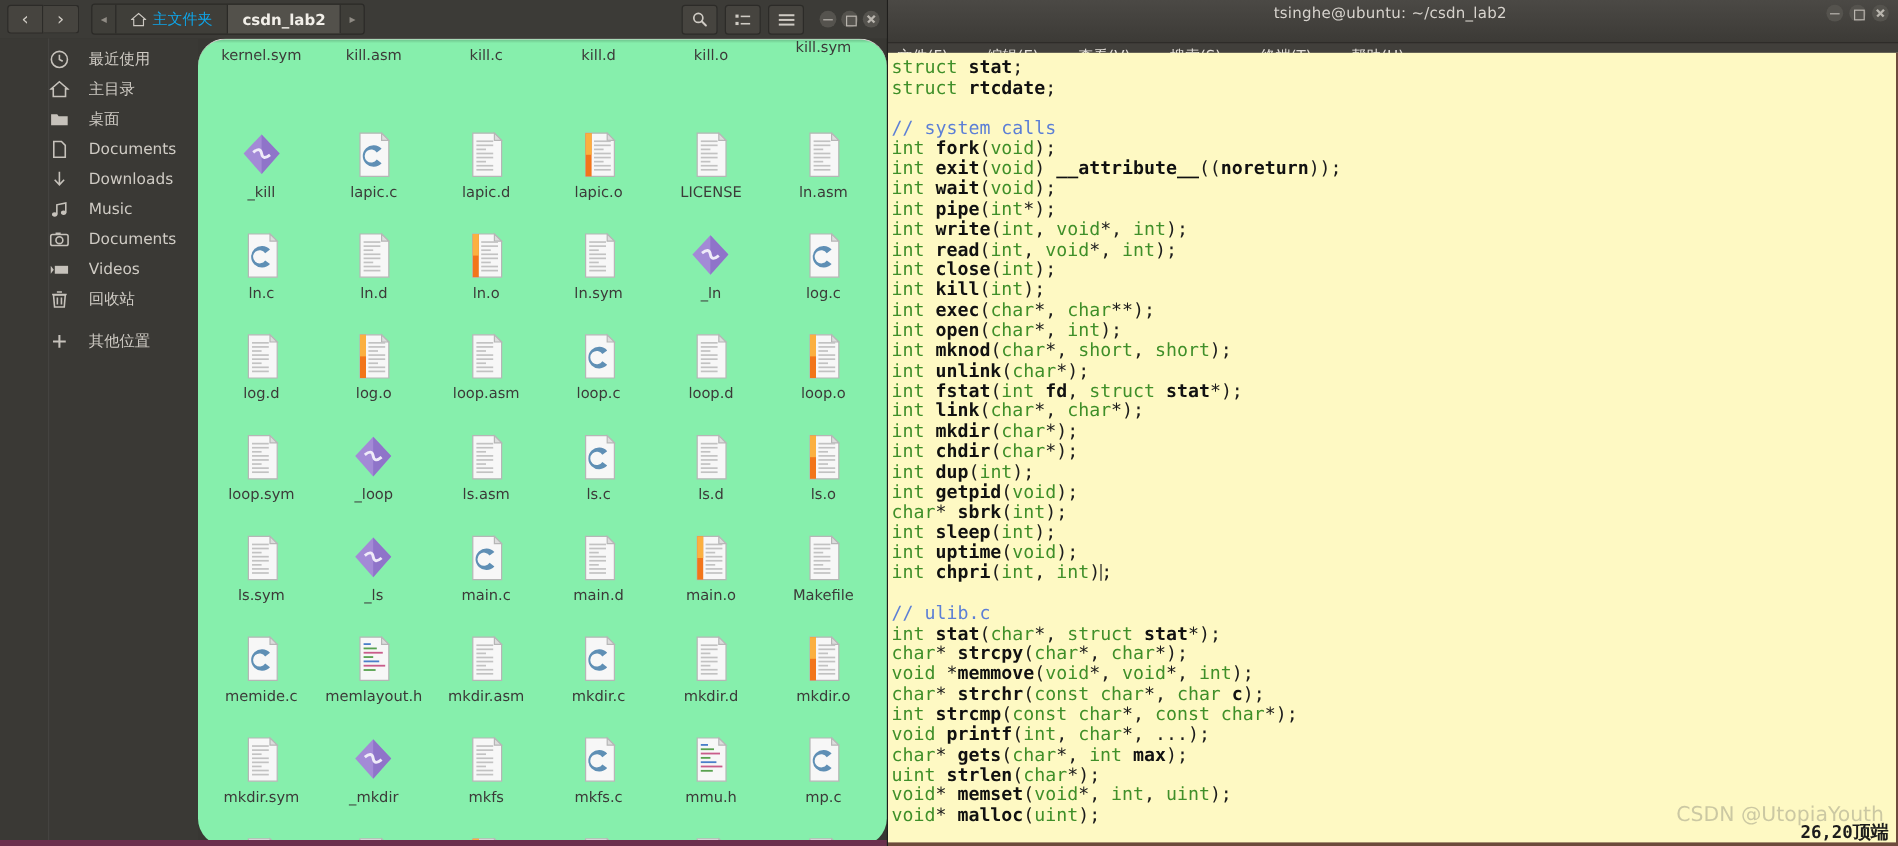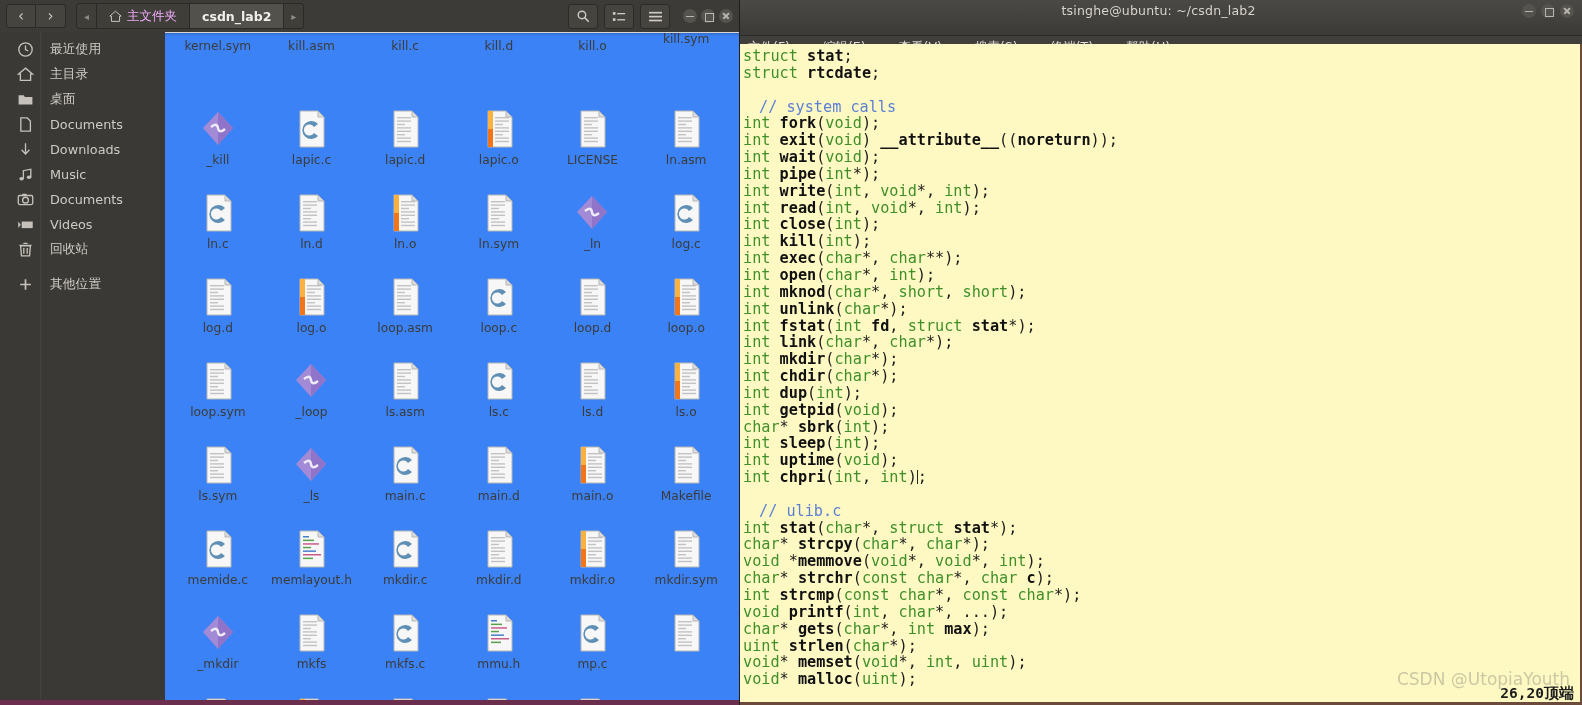--- a/index.html
+++ b/index.html
@@ -60,21 +60,21 @@
     padding: 4px 0 0 6px;
     overflow: hidden;
   }
   #code {
     font-family: "DejaVu Sans Mono", "Liberation Mono", monospace;
     font-size: 15.2px; line-height: 16.85px; white-space: pre;
     color: #1c1c1c;
   }
   .k  { color: #3f8f29; }            
   .fn { color: #111111; font-weight: bold; }  
-  .cm { color: #5c7fd6; margin-left: 16px; }            
+  .cm { color: #5c7fd6; }            
   .p  { color: #1c1c1c; }            
   .cursor {
     display: inline-block; width: 1px; height: 14px;
     background: #222; vertical-align: -2px;
   }
 
   
   #term-status {
     position: absolute; right: 8px; bottom: 2px;
     display: flex; align-items: baseline; 
@@ -109,59 +109,60 @@
   .nav-group .nav-btn:first-child { border-radius: 3px 0 0 3px; }
   .nav-group .nav-btn:last-child { border-radius: 0 3px 3px 0; border-left: none; }
 
   #breadcrumb {
     display: flex; align-items: stretch; height: 26px;
     border: 1px solid #2b2a27; border-radius: 3px; overflow: hidden;
     background: #3f3e39;
   }
   .crumb {
     display: flex; align-items: center; gap: 5px;
-    padding: 0 12px; font-size: 12.5px; color: #f0abfc;
+    padding: 0 12px; font-size: 12.5px; color: #0ea5e9;
     border-right: 1px solid #2b2a27;
   }
   .crumb.arrowbtn { padding: 0 7px; color: #8f8b84; font-size: 10px; }
   .crumb.active {
     background: #53514b; color: #f2efe9; font-weight: bold;
   }
   .crumb:last-child { border-right: none; }
 
   #fm-tools { margin-left: auto; display: flex; align-items: center; gap: 6px; }
   .tool-btn {
     width: 30px; height: 25px; border: 1px solid #2c2b28; border-radius: 3px;
     background: #46443f; display: flex; align-items: center; justify-content: center;
   }
   #fm-winbtns { display: flex; gap: 4px; margin-left: 7px; }
 
   #fm-main { position: absolute; left: 0; top: 32px; right: 0; bottom: 0; display: flex; }
   #fm-sidebar {
     width: 165px; background: #3a3935; flex: 0 0 165px;
-    padding-top: 5px; position: relative;
+    padding-top: 5px; position: relative; padding-left: 24px;
   }
   #fm-sidebar::after {
     content: ""; position: absolute; left: 40px; top: 0; bottom: 0;
     width: 1px; background: #444340;
   }
   .side-item {
     display: flex; align-items: center; height: 25px; padding-left: 10px;
     color: #cfcbc4; font-size: 12.8px;
   }
   .side-ico {
     width: 30px; flex: 0 0 30px; display: flex; align-items: center;
     justify-content: center; color: #c6c2bb;
   }
   .side-label { margin-left: 10px; white-space: nowrap; }
   .side-gap { height: 10px; }
 
   #fm-content {
-    flex: 1; background: #3b82f6; position: relative; overflow: hidden;
+    flex: 1; background: #86efac; position: relative; overflow: hidden;
     border-top: 1px solid #d6d4d0;
+    border-radius: 23px;
   }
   #file-grid {
     position: absolute; left: 0; top: -20px; right: 0;
     display: grid; grid-template-columns: repeat(6, 1fr);
     padding: 4px 6px 0 6px;
   }
   .file-cell {
     display: flex; flex-direction: column; align-items: center;
     padding: 6px 2px 4px 2px; height: 84px;
   }
@@ -856,20 +857,35 @@
                   <rect x="12" y="23.4" width="13" height="1.5" fill="#4a7ec9"></rect>
                   <rect x="12" y="27" width="18" height="1.5" fill="#c95c8a"></rect>
                   <rect x="12" y="30.6" width="10" height="1.5" fill="#59a14f"></rect>
                 </svg></div>
               <div class="file-name">memlayout.h</div>
             </div>
             <div class="file-cell">
               <div class="file-ico"><svg width="40" height="44" viewBox="0 0 40 44">
                   <path d="M9 4 L27 4 L33 10 L33 40 L9 40 Z" fill="#f7f7f7" stroke="#b6b6b6" stroke-width="1"></path>
                   <path d="M27 4 L33 10 L27 10 Z" fill="#dcdcdc" stroke="#b6b6b6" stroke-width="1"></path>
+                  <rect x="12" y="10" width="14" height="1.4" fill="#c2c2c2"></rect>
+                  <rect x="12" y="13.4" width="14" height="1.4" fill="#c2c2c2"></rect>
+                  <rect x="12" y="16.8" width="8" height="1.4" fill="#c2c2c2"></rect>
+                  <rect x="12" y="20.2" width="14" height="1.4" fill="#c2c2c2"></rect>
+                  <rect x="12" y="23.6" width="14" height="1.4" fill="#c2c2c2"></rect>
+                  <rect x="12" y="27" width="8" height="1.4" fill="#c2c2c2"></rect>
+                  <rect x="12" y="30.4" width="14" height="1.4" fill="#c2c2c2"></rect>
+                  <rect x="12" y="33.8" width="14" height="1.4" fill="#c2c2c2"></rect>
+                </svg></div>
+              <div class="file-name">mkdir.asm</div>
+            </div>
+            <div class="file-cell">
+              <div class="file-ico"><svg width="40" height="44" viewBox="0 0 40 44">
+                  <path d="M9 4 L27 4 L33 10 L33 40 L9 40 Z" fill="#f7f7f7" stroke="#b6b6b6" stroke-width="1"></path>
+                  <path d="M27 4 L33 10 L27 10 Z" fill="#dcdcdc" stroke="#b6b6b6" stroke-width="1"></path>
                   <path d="M27 17 A9 9 0 1 0 27 29 L23 26 A5.5 5.5 0 1 1 23 20 Z" fill="#5f8fb5"></path>
                 </svg></div>
               <div class="file-name">mkdir.c</div>
             </div>
             <div class="file-cell">
               <div class="file-ico"><svg width="40" height="44" viewBox="0 0 40 44">
                   <path d="M9 4 L27 4 L33 10 L33 40 L9 40 Z" fill="#f7f7f7" stroke="#b6b6b6" stroke-width="1"></path>
                   <path d="M27 4 L33 10 L27 10 Z" fill="#dcdcdc" stroke="#b6b6b6" stroke-width="1"></path>
                   <rect x="12" y="10" width="14" height="1.4" fill="#c2c2c2"></rect>
                   <rect x="12" y="13.4" width="14" height="1.4" fill="#c2c2c2"></rect>

